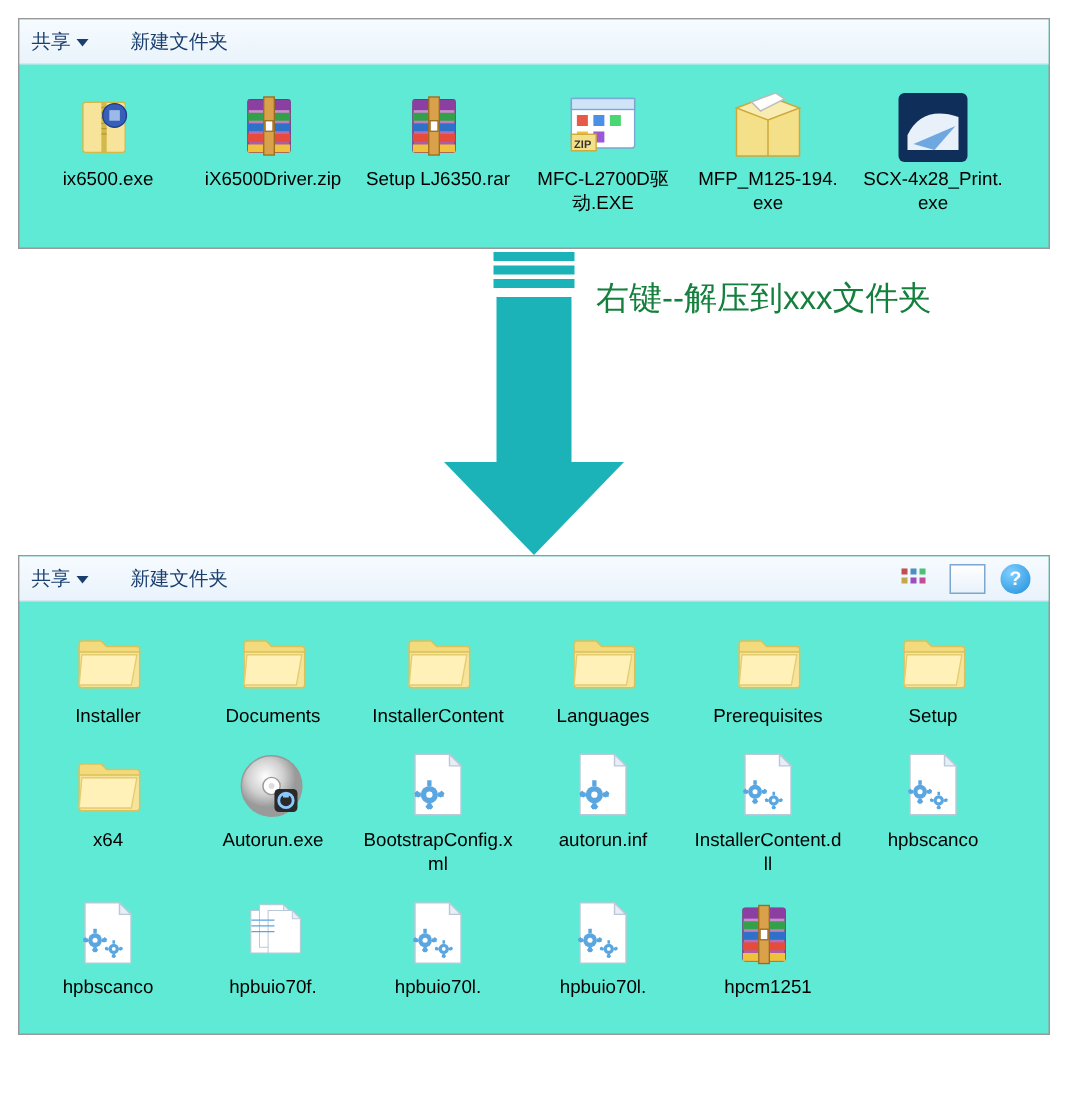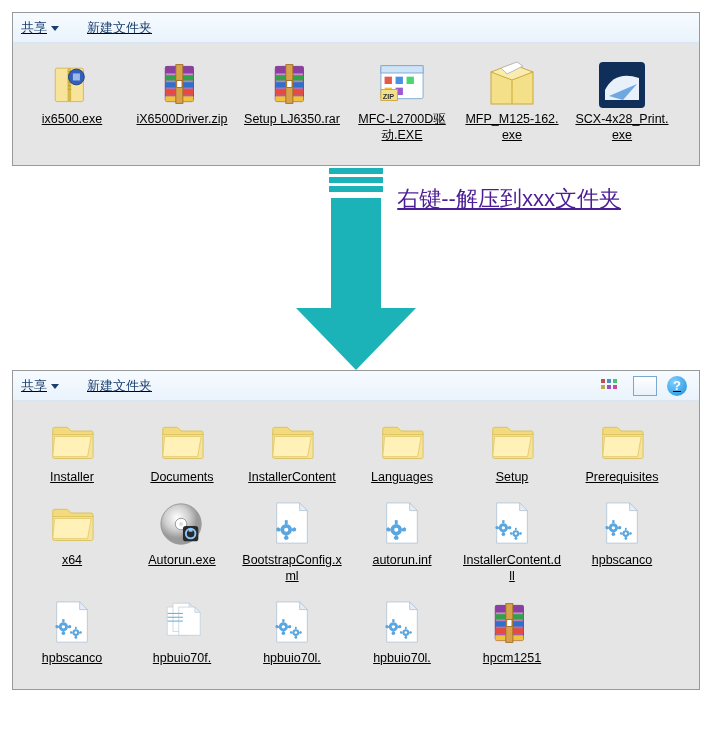--- a/index.html
+++ b/index.html
@@ -6,23 +6,22 @@
   body {
     margin: 0;
     padding: 12px;
     background: #fff;
     font-family: "Microsoft YaHei", "Segoe UI", Tahoma, sans-serif;
     font-size: 12px;
     width: 712px;
   }
   .panel {
     border: 1px solid #999;
-    background: #e5e5e5;
+    background: #5eead4;
     margin-bottom: 6px;
-    text-decoration: underline;
   }
   .toolbar {
     height: 30px;
     display: flex;
     align-items: center;
     padding: 0 8px;
     background: linear-gradient(#f6fbff, #eaf3fb);
     border-bottom: 1px solid #d9e6f2;
     color: #1a3e6e;
     font-size: 13px;
@@ -123,23 +122,22 @@
     width: 0; height: 0;
     border-left: 60px solid transparent;
     border-right: 60px solid transparent;
     border-top: 62px solid #1bb3b8;
   }
   .annot {
     position: absolute;
     left: 56%;
     top: 20px;
     font-size: 22px;
-    color: #4c1d95;
+    color: #15803d;
     white-space: nowrap;
-    text-decoration: underline;
   }
 
   
   .folder-icon svg { width: 52px; height: 44px; }
   .dll-icon svg, .xml-icon svg, .inf-icon svg, .exe-generic svg { width: 46px; height: 46px; }
   .rar-icon svg { width: 44px; height: 48px; }
   .zip-yellow svg { width: 44px; height: 48px; }
   .blue-exe svg { width: 50px; height: 50px; }
   .box-exe svg { width: 50px; height: 48px; }
   .window-exe svg { width: 50px; height: 44px; }
@@ -305,21 +303,21 @@
             </svg></span>
         </div>
       <div class="label">MFC-L2700D驱动.EXE</div>
     </div>
     <div class="file">
       <div class="iconwrap">
           <span class="box-exe"><svg viewBox="0 0 50 48">
               <use href="#svg-boxexe"></use>
             </svg></span>
         </div>
-      <div class="label">MFP_M125-162.exe</div>
+      <div class="label">MFP_M125-194.exe</div>
     </div>
     <div class="file">
       <div class="iconwrap">
           <span class="blue-exe"><svg viewBox="0 0 50 48">
               <use href="#svg-blueexe"></use>
             </svg></span>
         </div>
       <div class="label">SCX-4x28_Print.exe</div>
     </div>
     </div>
@@ -391,29 +389,29 @@
             </svg></span>
         </div>
       <div class="label">Languages</div>
     </div>
     <div class="file">
       <div class="iconwrap">
           <span class="folder-icon"><svg viewBox="0 0 50 48">
               <use href="#svg-folder"></use>
             </svg></span>
         </div>
+      <div class="label">Prerequisites</div>
+    </div>
+    <div class="file">
+      <div class="iconwrap">
+          <span class="folder-icon"><svg viewBox="0 0 50 48">
+              <use href="#svg-folder"></use>
+            </svg></span>
+        </div>
       <div class="label">Setup</div>
-    </div>
-    <div class="file">
-      <div class="iconwrap">
-          <span class="folder-icon"><svg viewBox="0 0 50 48">
-              <use href="#svg-folder"></use>
-            </svg></span>
-        </div>
-      <div class="label">Prerequisites</div>
     </div>
     <div class="file">
       <div class="iconwrap">
           <span class="folder-icon"><svg viewBox="0 0 50 48">
               <use href="#svg-folder"></use>
             </svg></span>
         </div>
       <div class="label">x64</div>
     </div>
     <div class="file">

